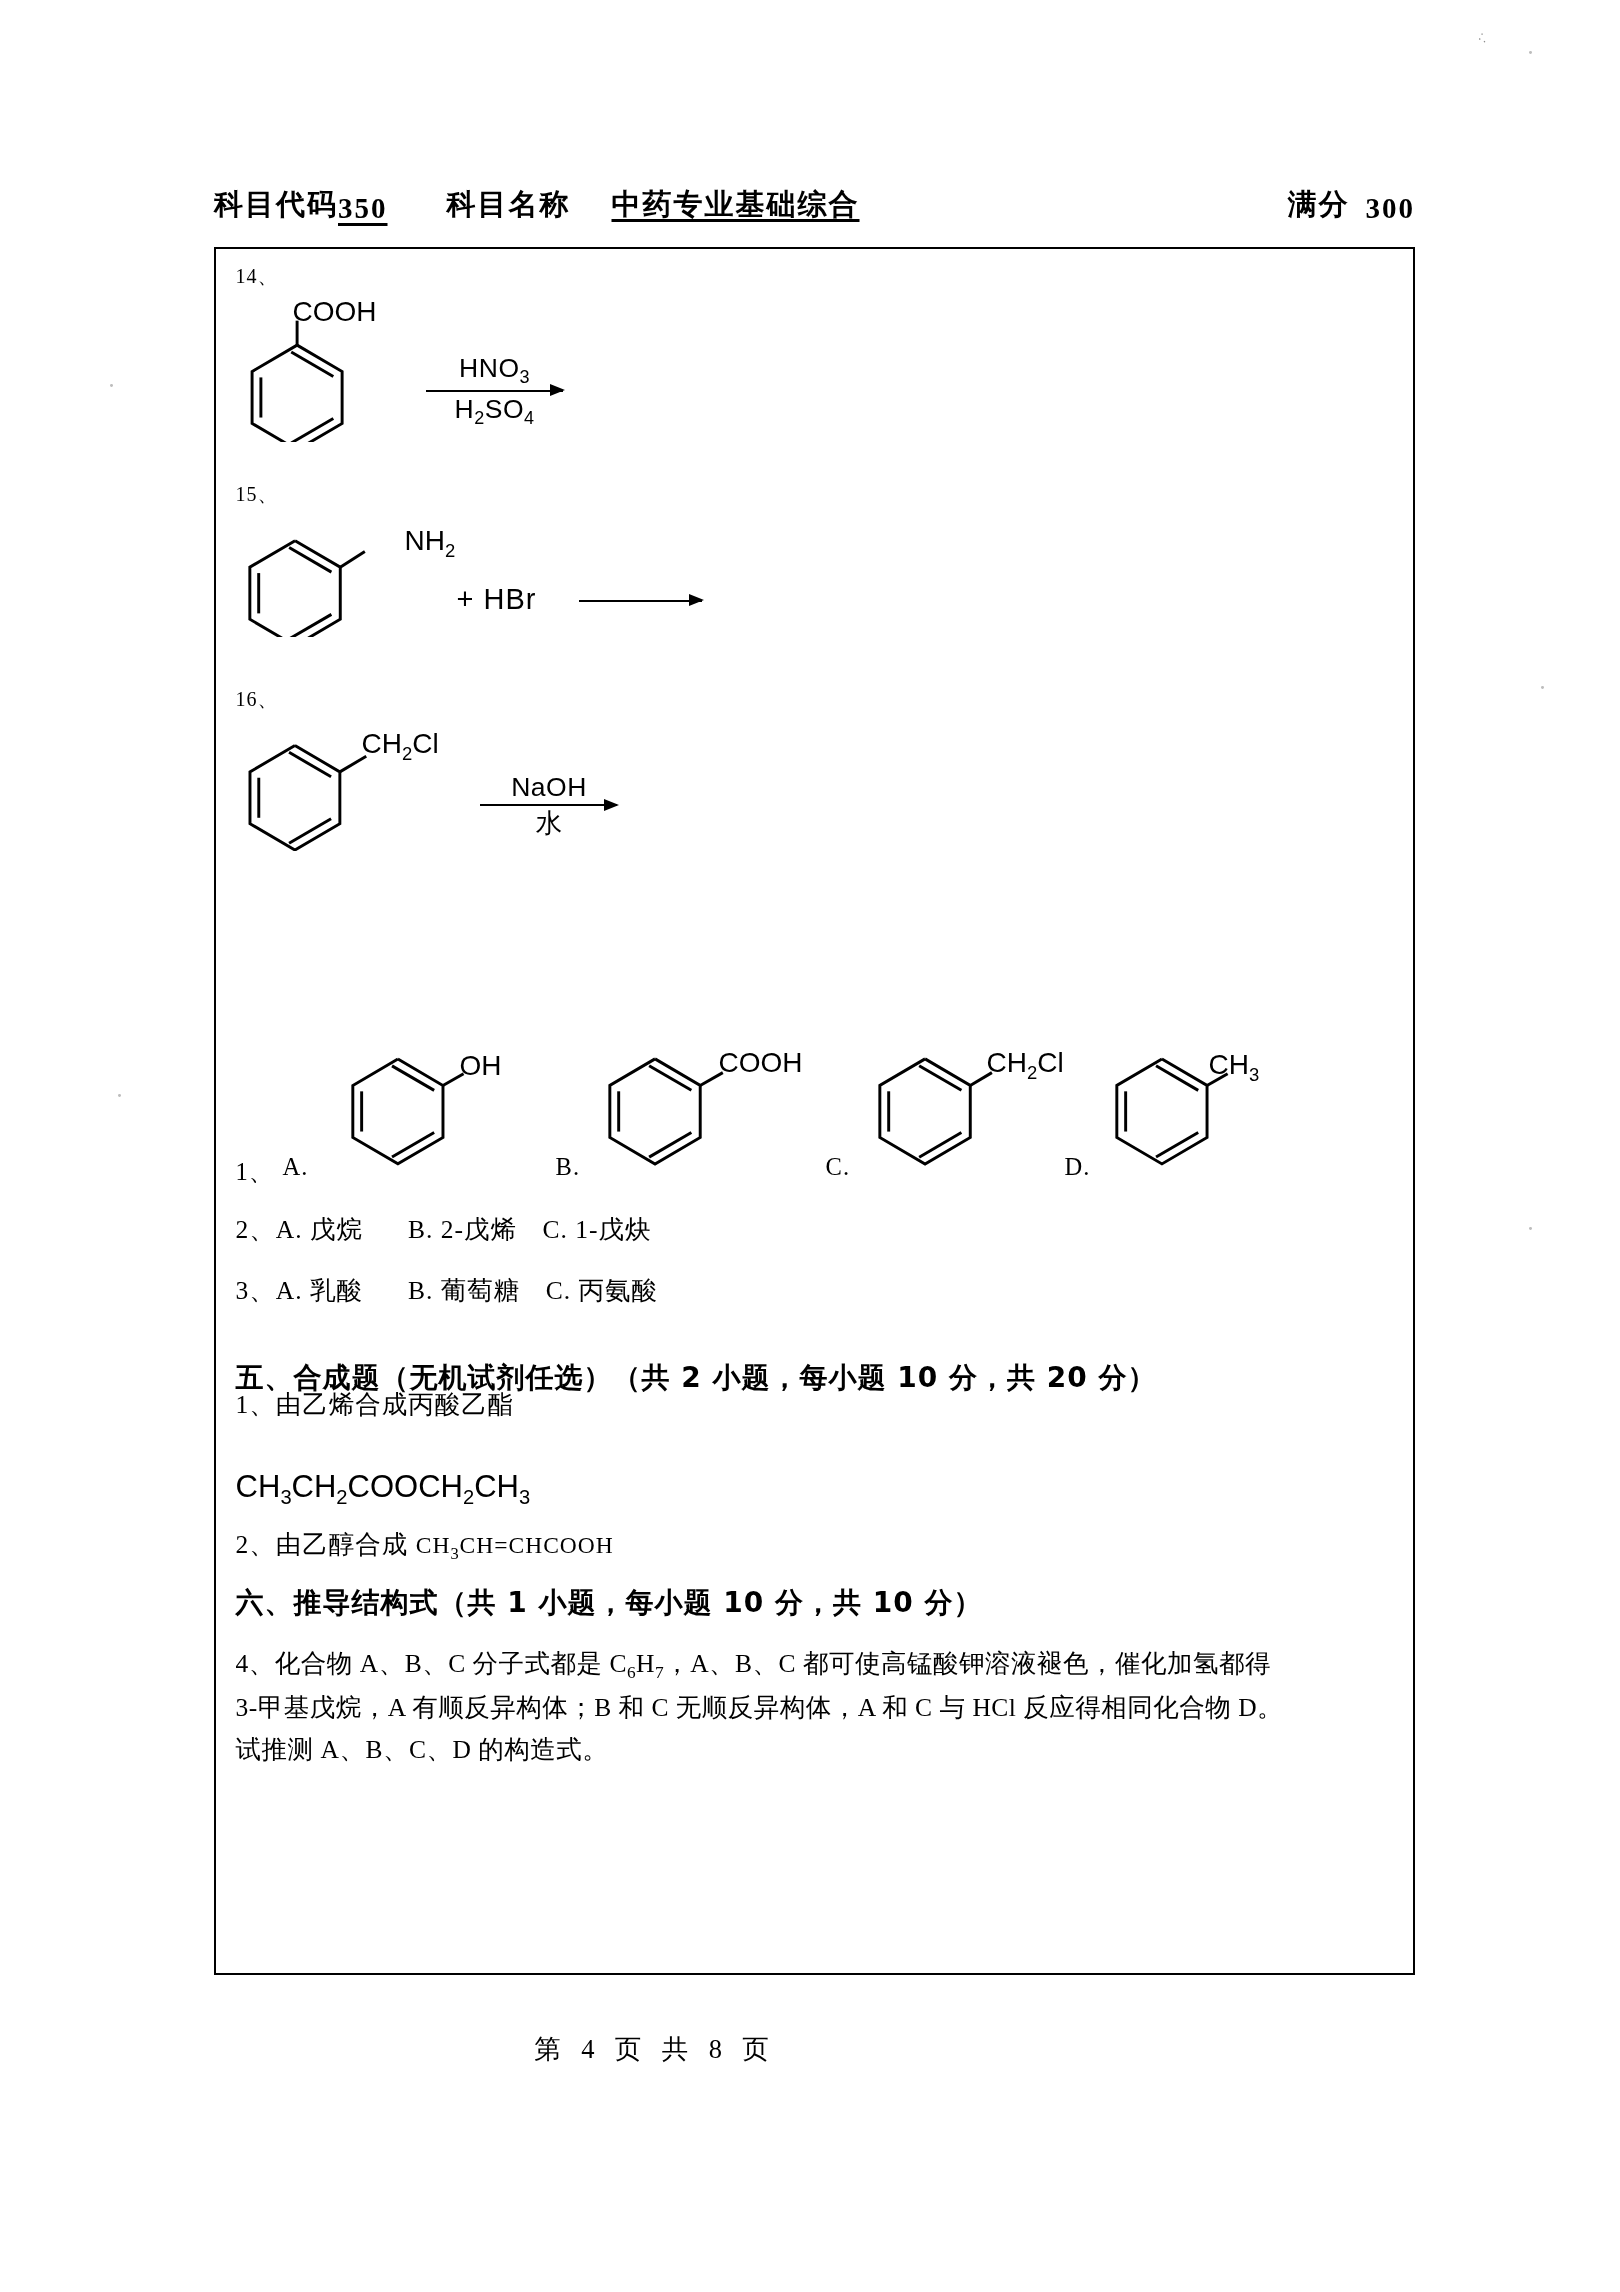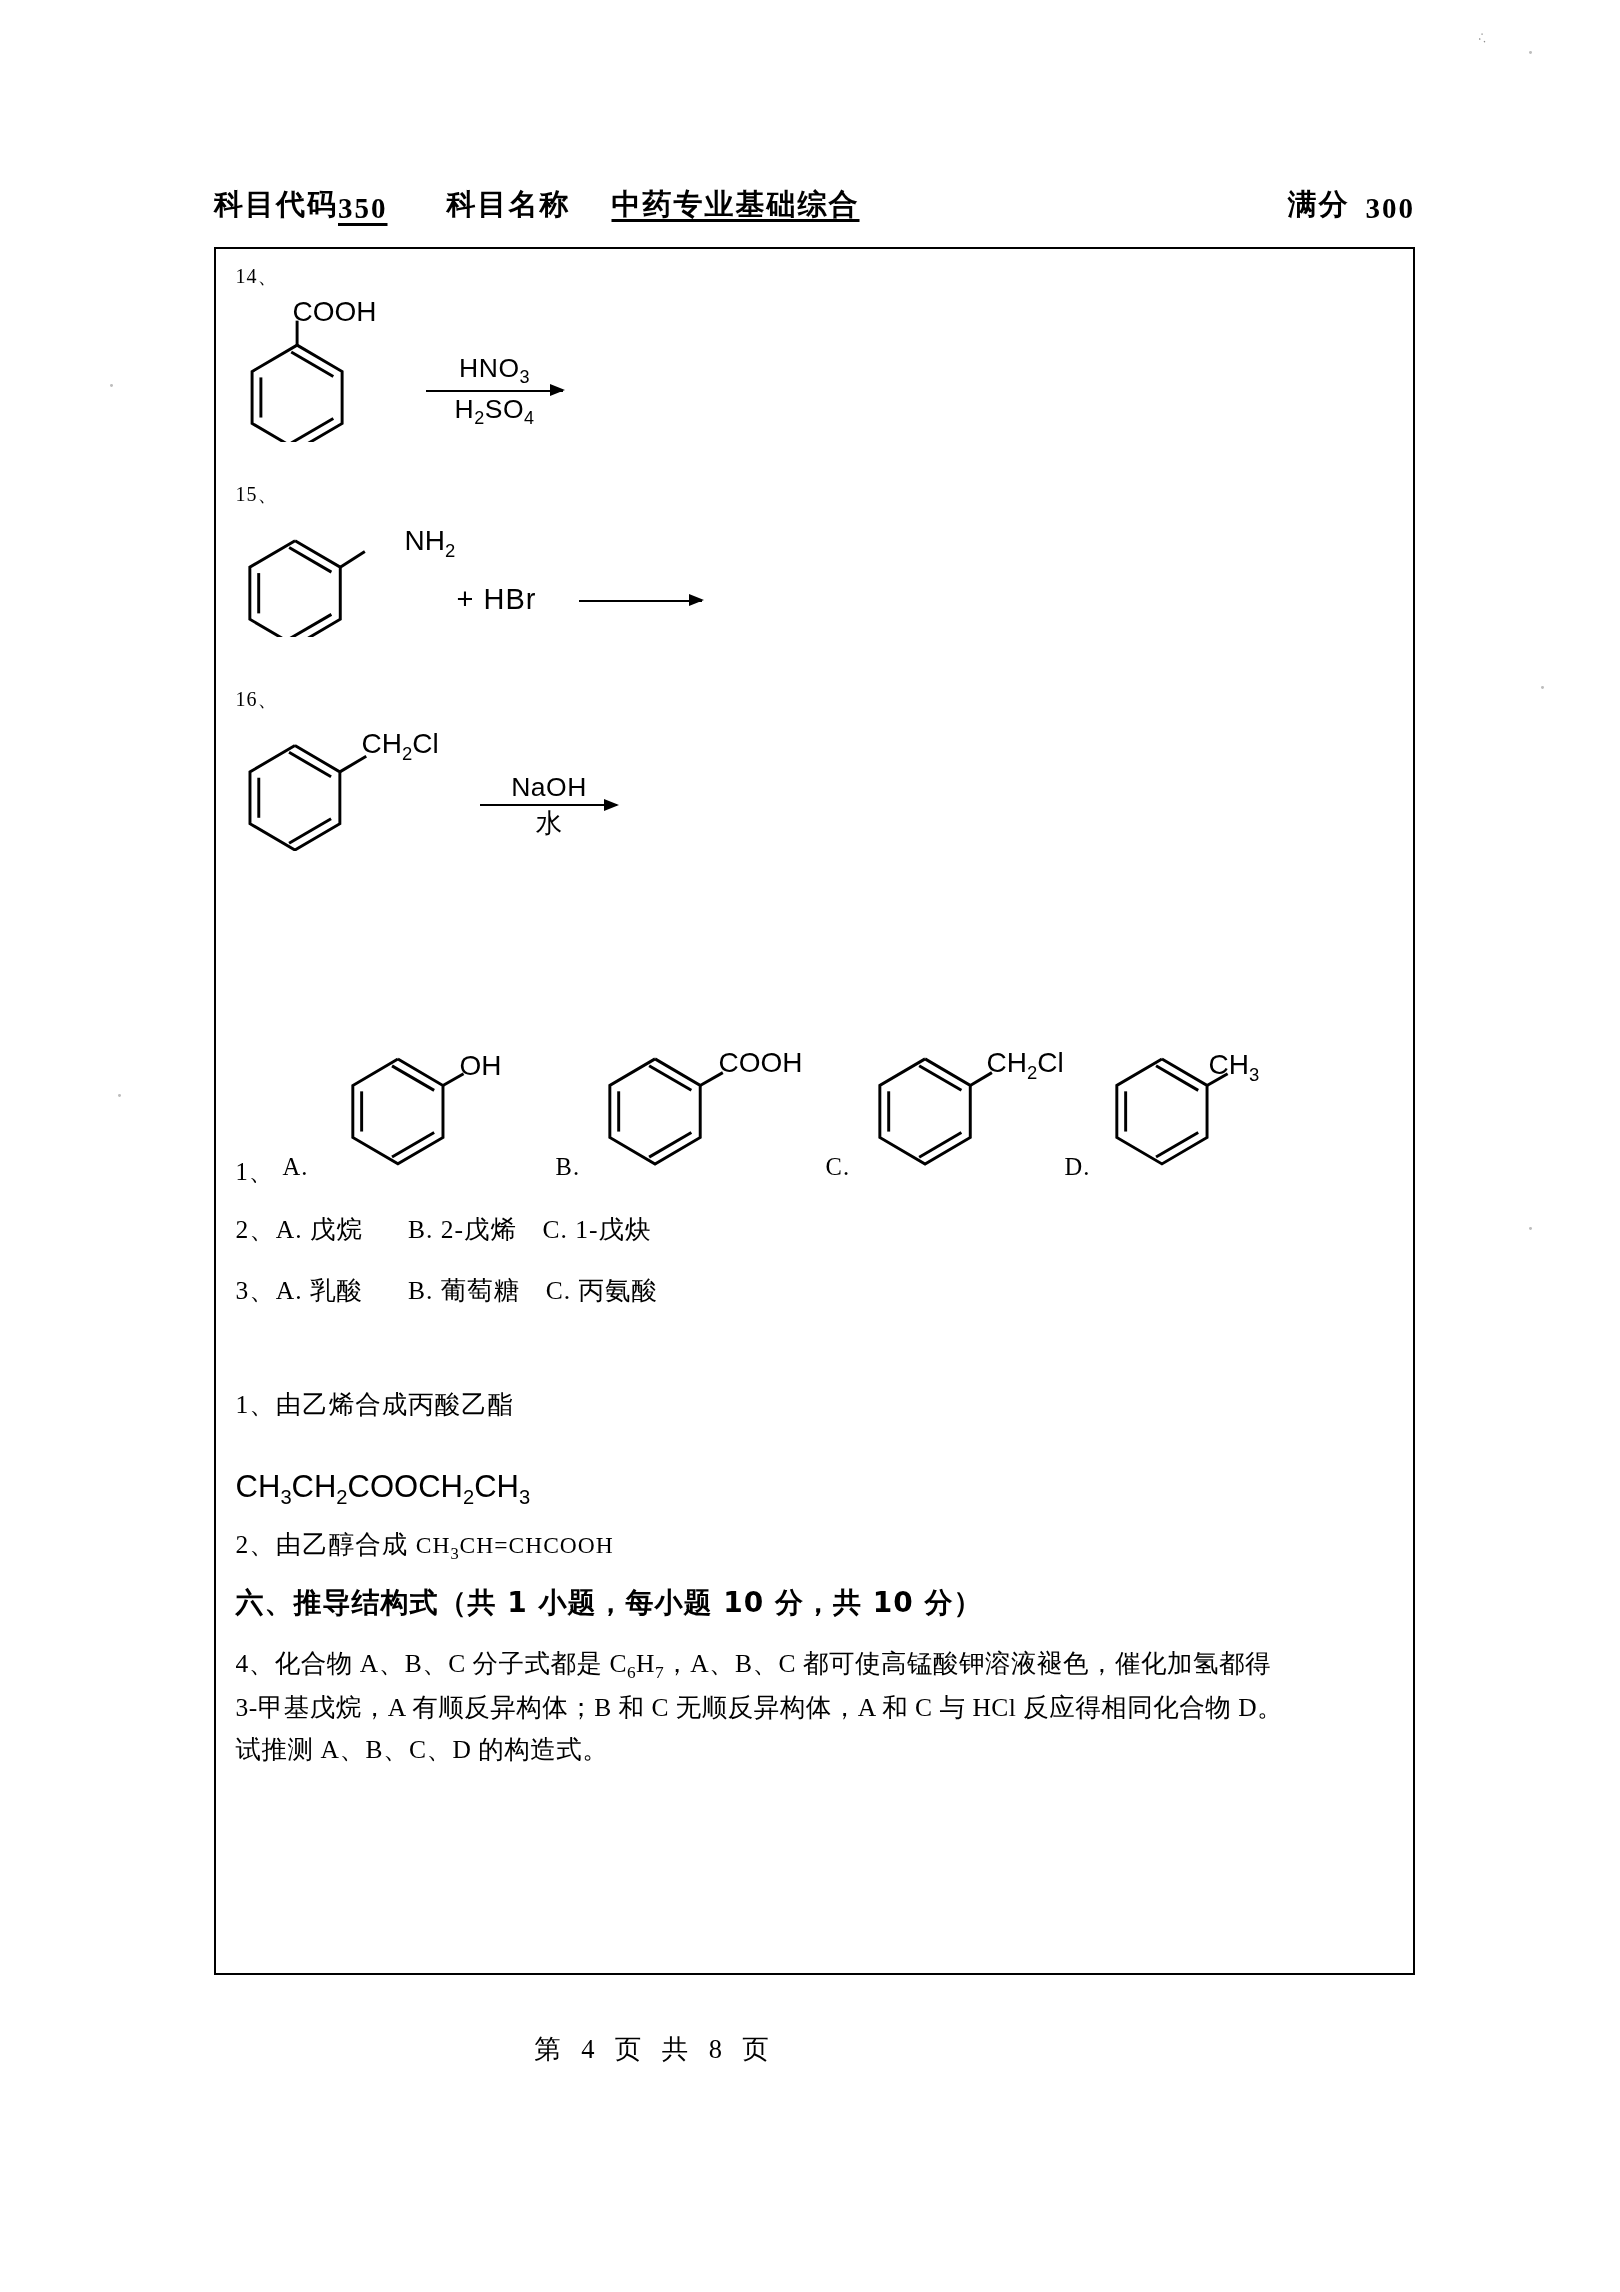--- a/index.html
+++ b/index.html
@@ -409,20 +409,21 @@
     </div>
 
     <div class="opt-line" style="left:0px; top:949px;">
       <span>2、</span><span>A. 戊烷</span><span class="opt-gap"></span><span>B. 2-戊烯</span><span class="opt-gap-s"></span><span>C. 1-戊炔</span>
     </div>
 
     <div class="opt-line" style="left:0px; top:1010px;">
       <span>3、</span><span>A. 乳酸</span><span class="opt-gap"></span><span>B. 葡萄糖</span><span class="opt-gap-s"></span><span>C. 丙氨酸</span>
     </div>
 
+    <div class="section-heading" style="left:0px; top:1096px;">五、合成题（无机试剂任选）（共 2 小题，每小题 10 分，共 20 分）</div>
 
     <div class="syn-line" style="left:0px; top:1124px;">1、由乙烯合成丙酸乙酯</div>
 
     <div class="formula-big" style="left:0px; top:1206px;">
       <span>CH</span><sub>3</sub><span>CH</span><sub>2</sub><span>COOCH</span><sub>2</sub><span>CH</span><sub>3</sub>
     </div>
 
     <div class="syn-line" style="left:0px; top:1264px;">
       <span>2、由乙醇合成 </span><span class="formula-inline">CH<sub>3</sub>CH=CHCOOH</span>
     </div>

